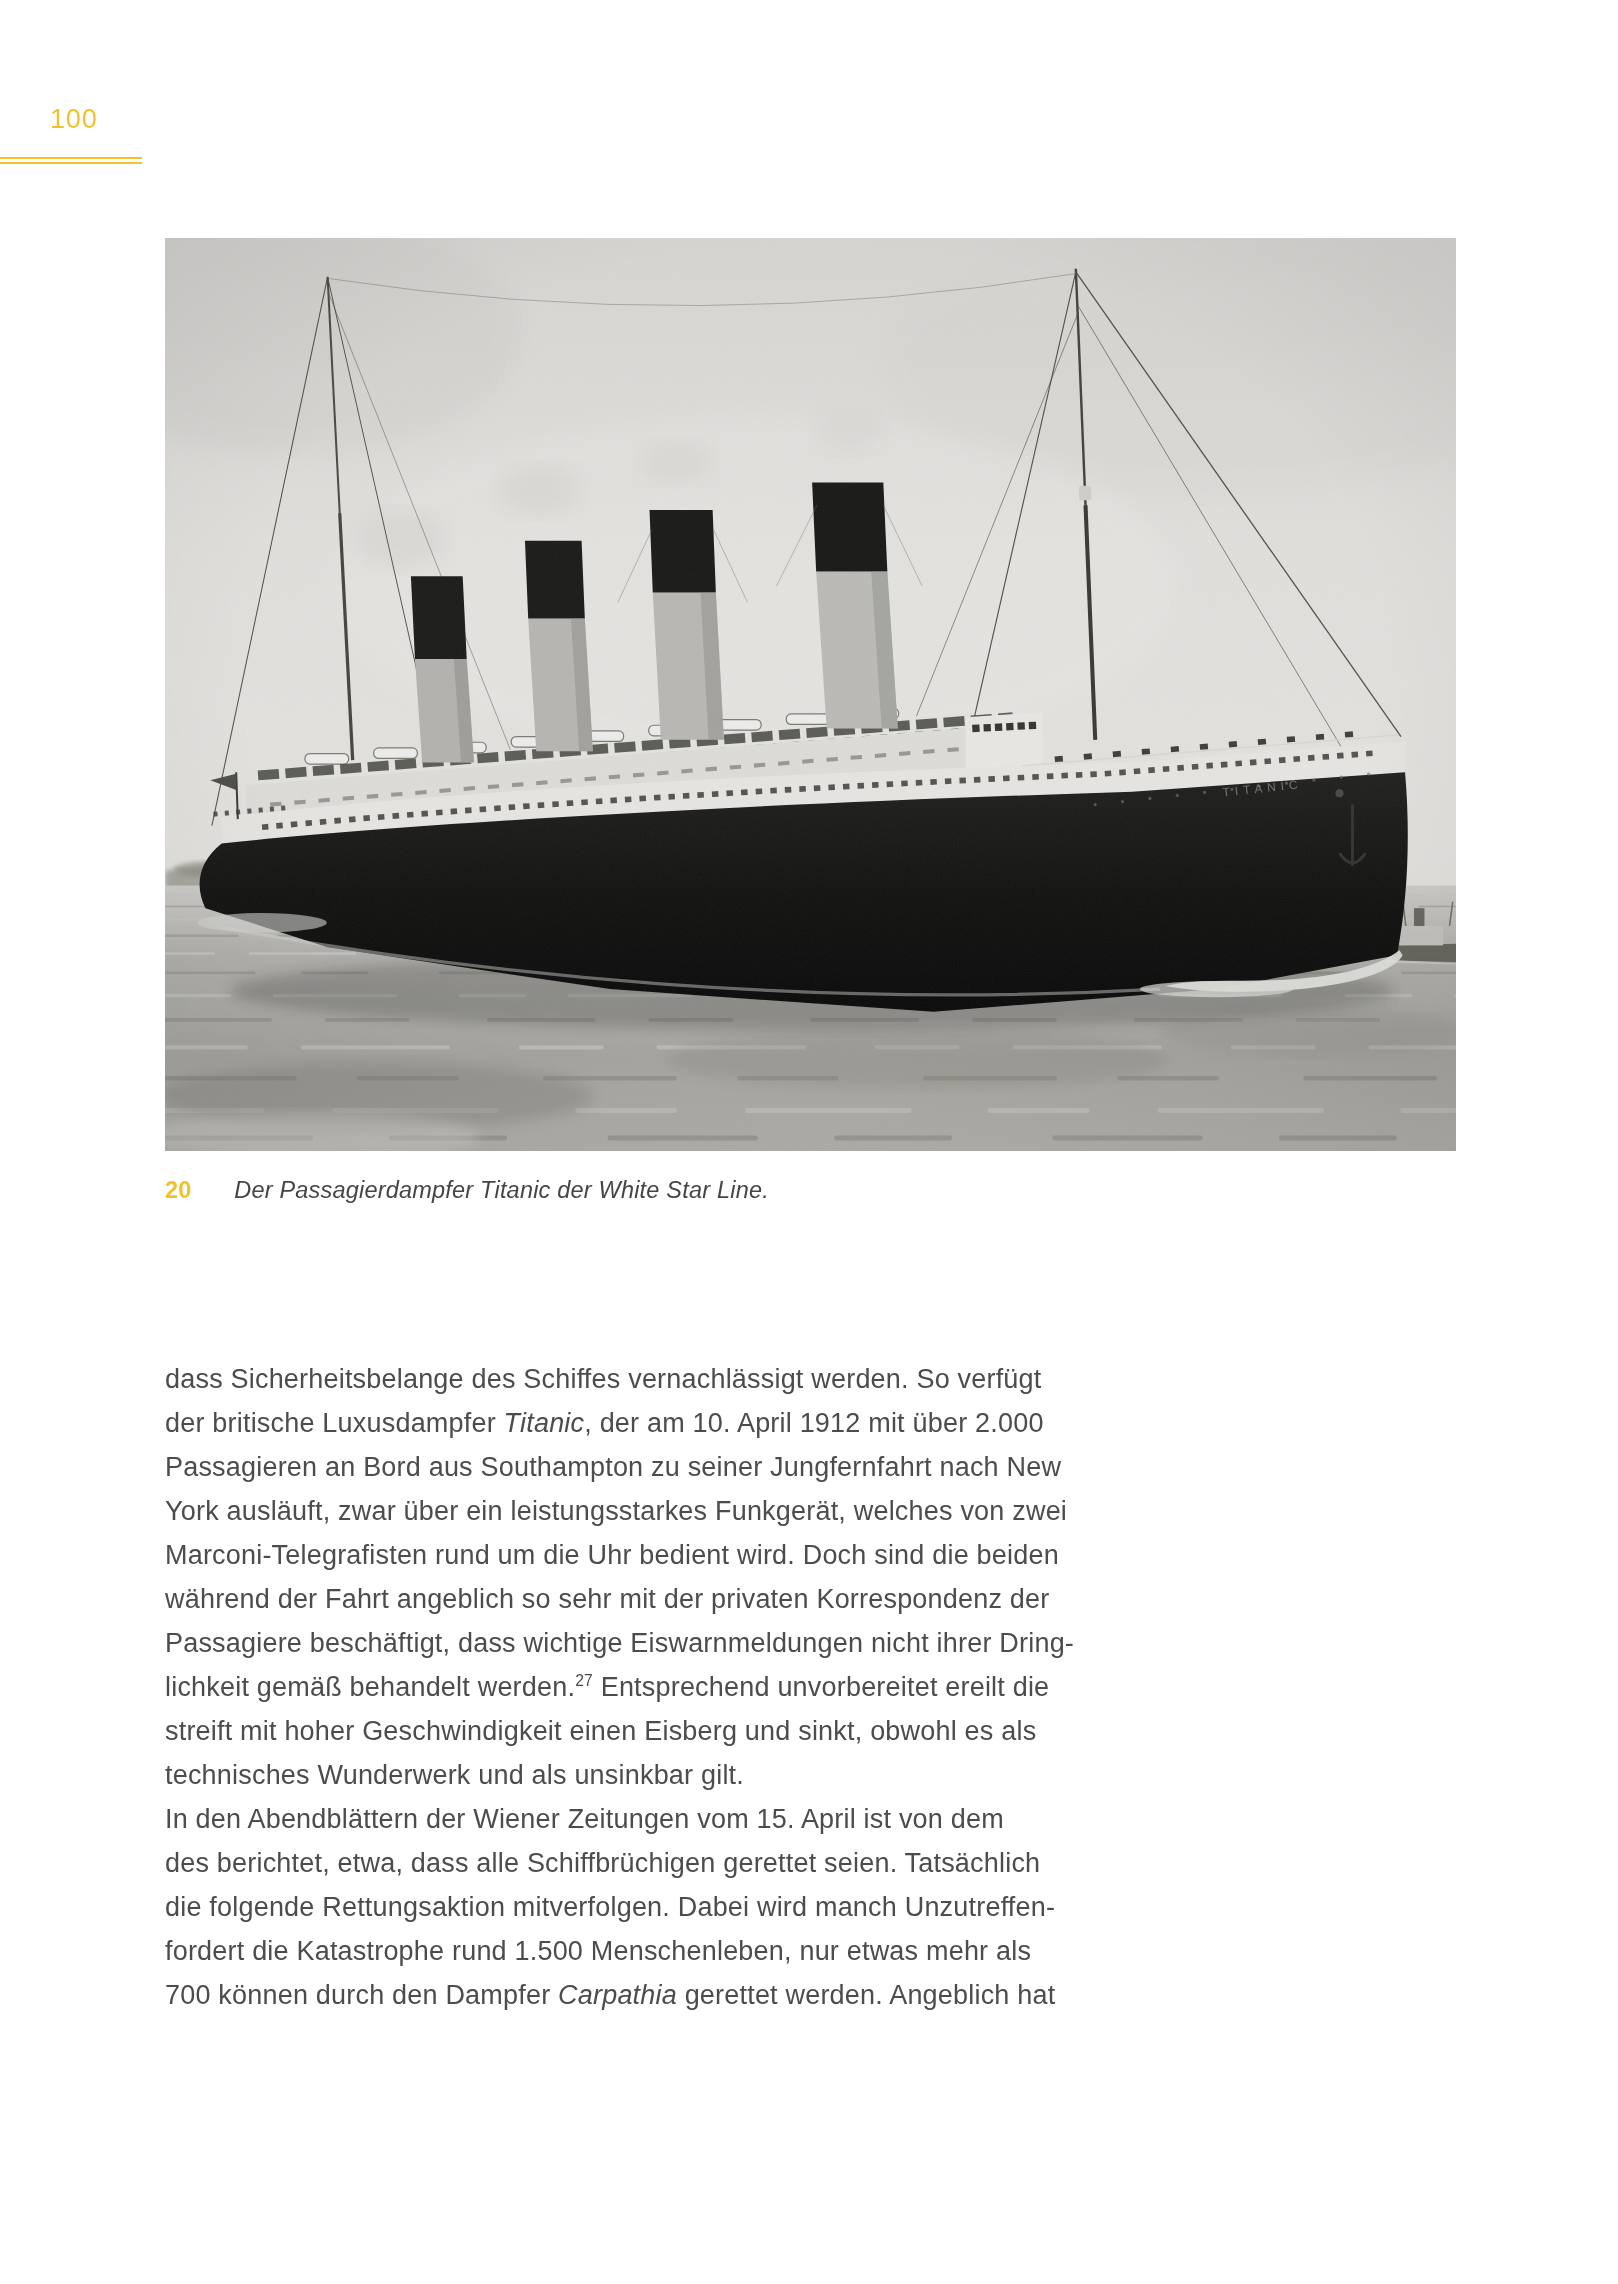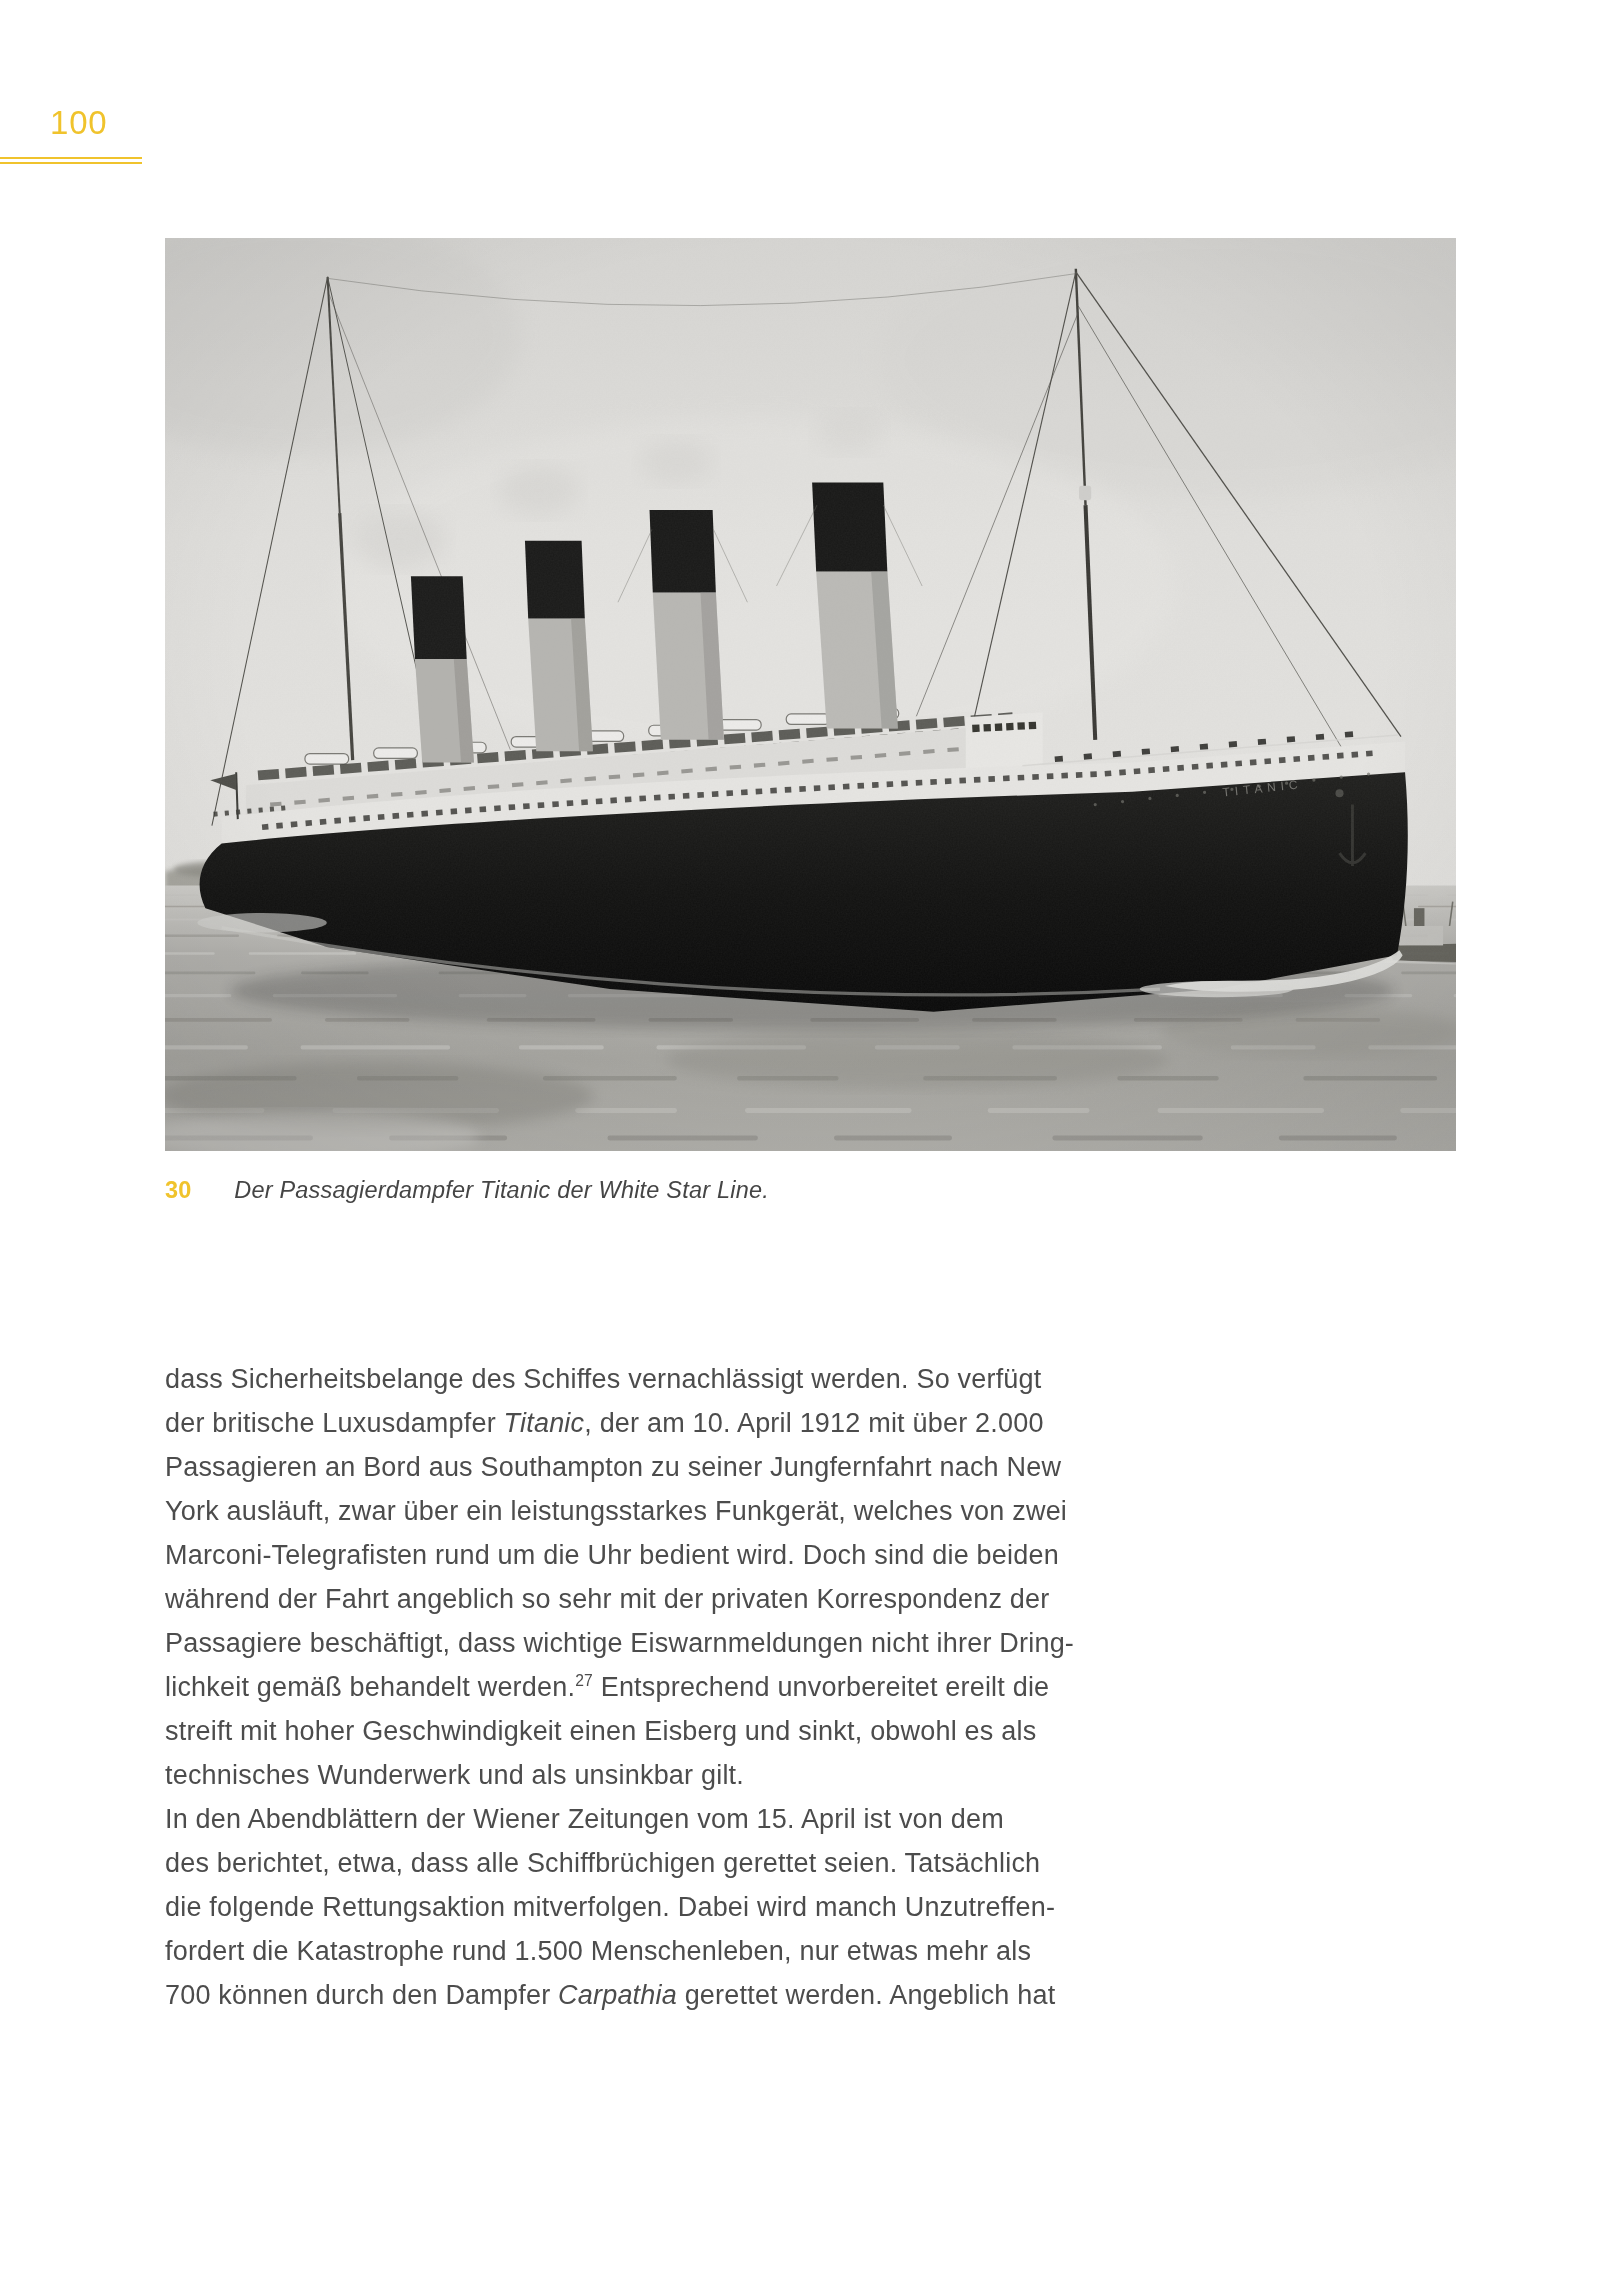--- a/index.html
+++ b/index.html
@@ -5,21 +5,21 @@
   * { margin:0; padding:0; box-sizing:border-box; }
   html,body { width:1618px; height:2284px; }
   body {
     position:relative;
     background:#ffffff;
     font-family:"Liberation Sans", sans-serif;
     overflow:hidden;
   }
   .pagenum {
     position:absolute; left:50px; top:104px;
-    font-size:33px; letter-spacing:0.8px;
+    font-size:27px; letter-spacing:0.8px;
     color:var(--accent,#F0C32C);
     font-weight:400;
   }
   .rule-wrap { position:absolute; left:0; top:157px; width:142px; }
   .rule { height:2.4px; background:var(--accent,#F0C32C); }
   .rule + .rule { margin-top:2.4px; }
 
   .photo-frame {
     position:absolute; left:165px; top:238px;
     width:1291px; height:913px;
@@ -263,21 +263,21 @@
       <path d="M70,852 C400,912 800,952 1230,928" stroke="#d7d6d3" stroke-width="4" fill="none" opacity="0.45"></path>
       <ellipse cx="120" cy="846" rx="80" ry="12" fill="#d4d3d0" opacity="0.6"></ellipse>
     </g>
   </g>
 
   <rect x="0" y="0" width="1596" height="1128" fill="url(#vig)"></rect>
   <rect x="0" y="0" width="1596" height="1128" filter="url(#grain)" opacity="0.14"></rect>
 </svg>
 </figure>
 
-<div class="figcaption"><span class="num">30</span><span class="cap"> Der Passagierdampfer Titanic der White Star Line.</span></div>
+<div class="figcaption"><span class="num">20</span><span class="cap"> Der Passagierdampfer Titanic der White Star Line.</span></div>
 
 <div class="bodytext">
     <div class="tl"><span>dass Sicherheitsbelange des Schiffes vernachlässigt werden. So verfügt</span></div>
     <div class="tl"><span>der britische Luxusdampfer </span><span class="it">Titanic</span><span>, der am 10. April 1912 mit über 2.000</span></div>
     <div class="tl"><span>Passagieren an Bord aus Southampton zu seiner Jungfernfahrt nach New</span></div>
     <div class="tl"><span>York ausläuft, zwar über ein leistungsstarkes Funkgerät, welches von zwei</span></div>
     <div class="tl"><span>Marconi-Telegrafisten rund um die Uhr bedient wird. Doch sind die beiden</span></div>
     <div class="tl"><span>während der Fahrt angeblich so sehr mit der privaten Korrespondenz der</span></div>
     <div class="tl"><span>Passagiere beschäftigt, dass wichtige Eiswarnmeldungen nicht ihrer Dring-</span></div>
     <div class="tl"><span>lichkeit gemäß behandelt werden.</span><sup>27</sup><span> Entsprechend unvorbereitet ereilt die</span></div>

